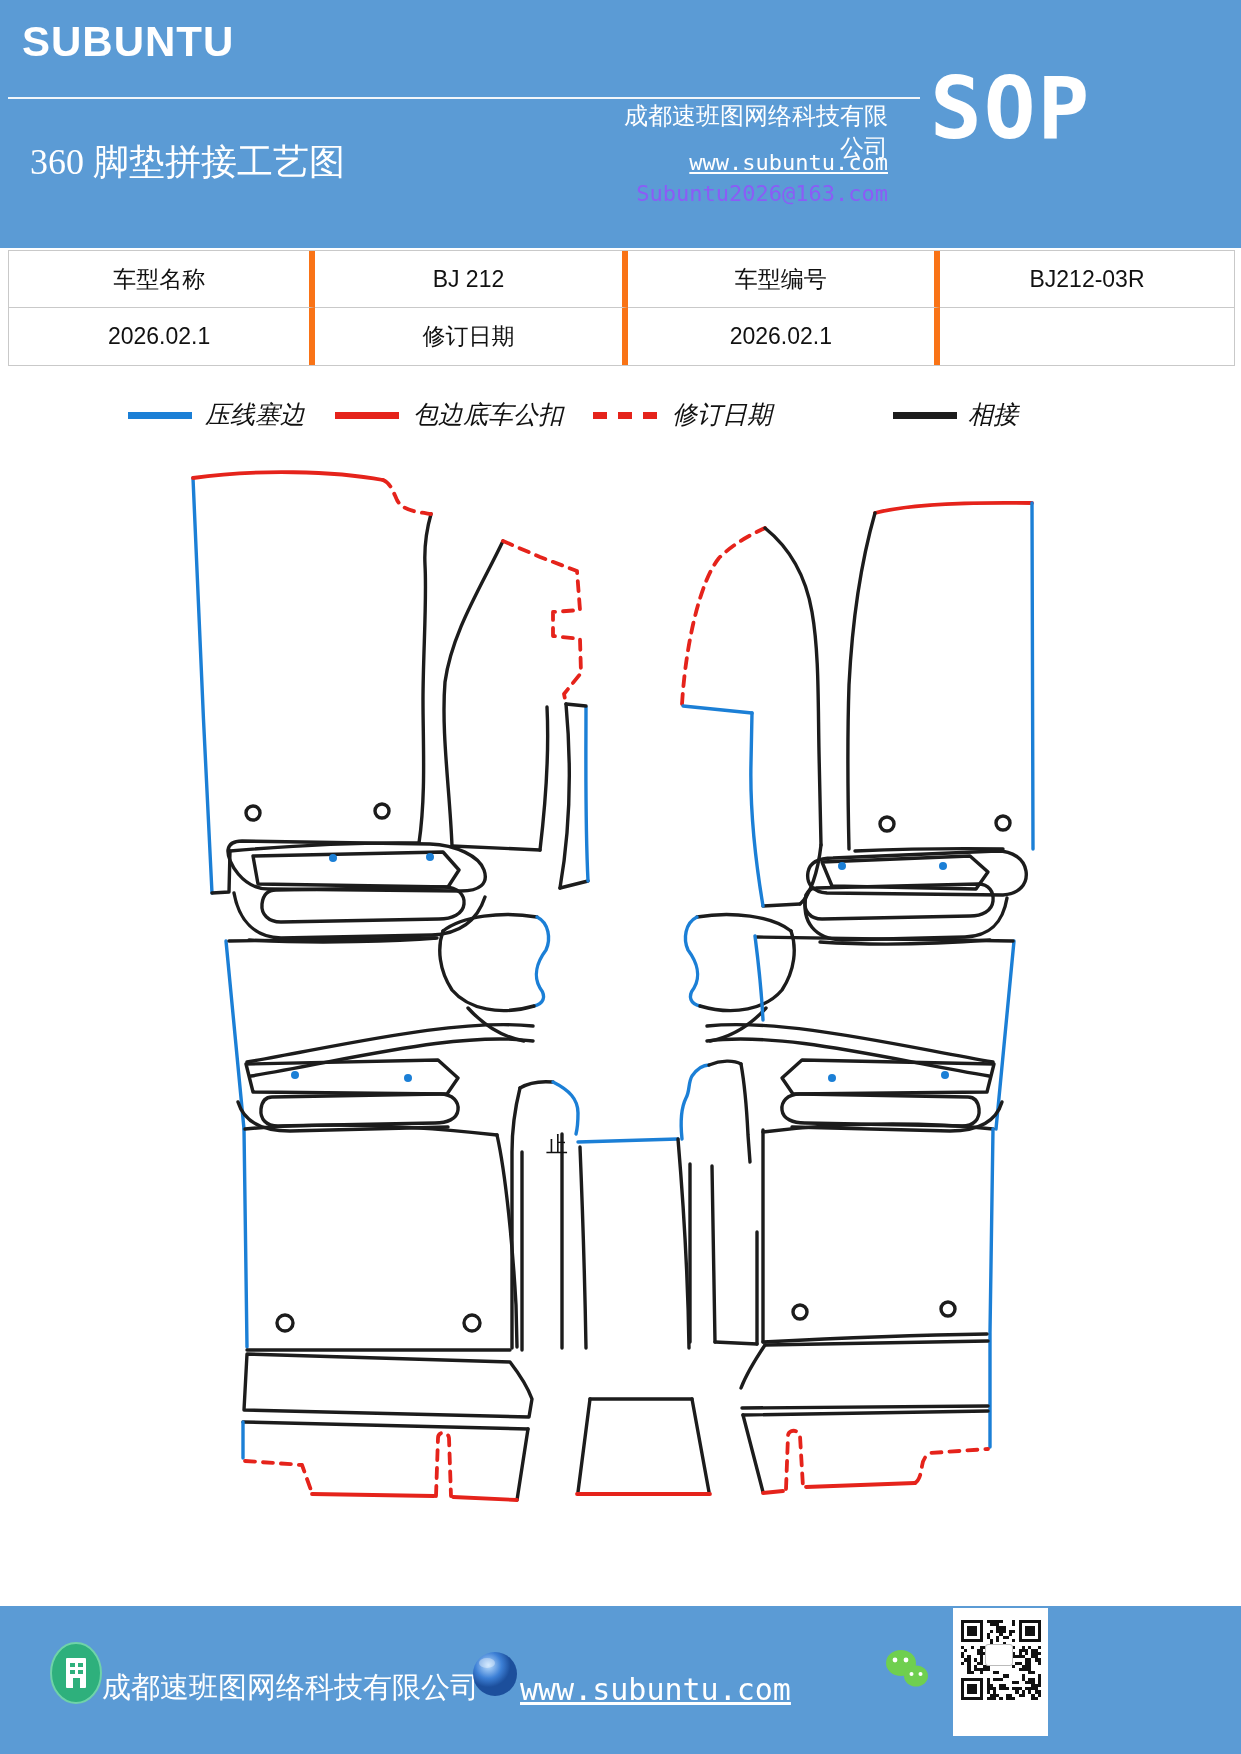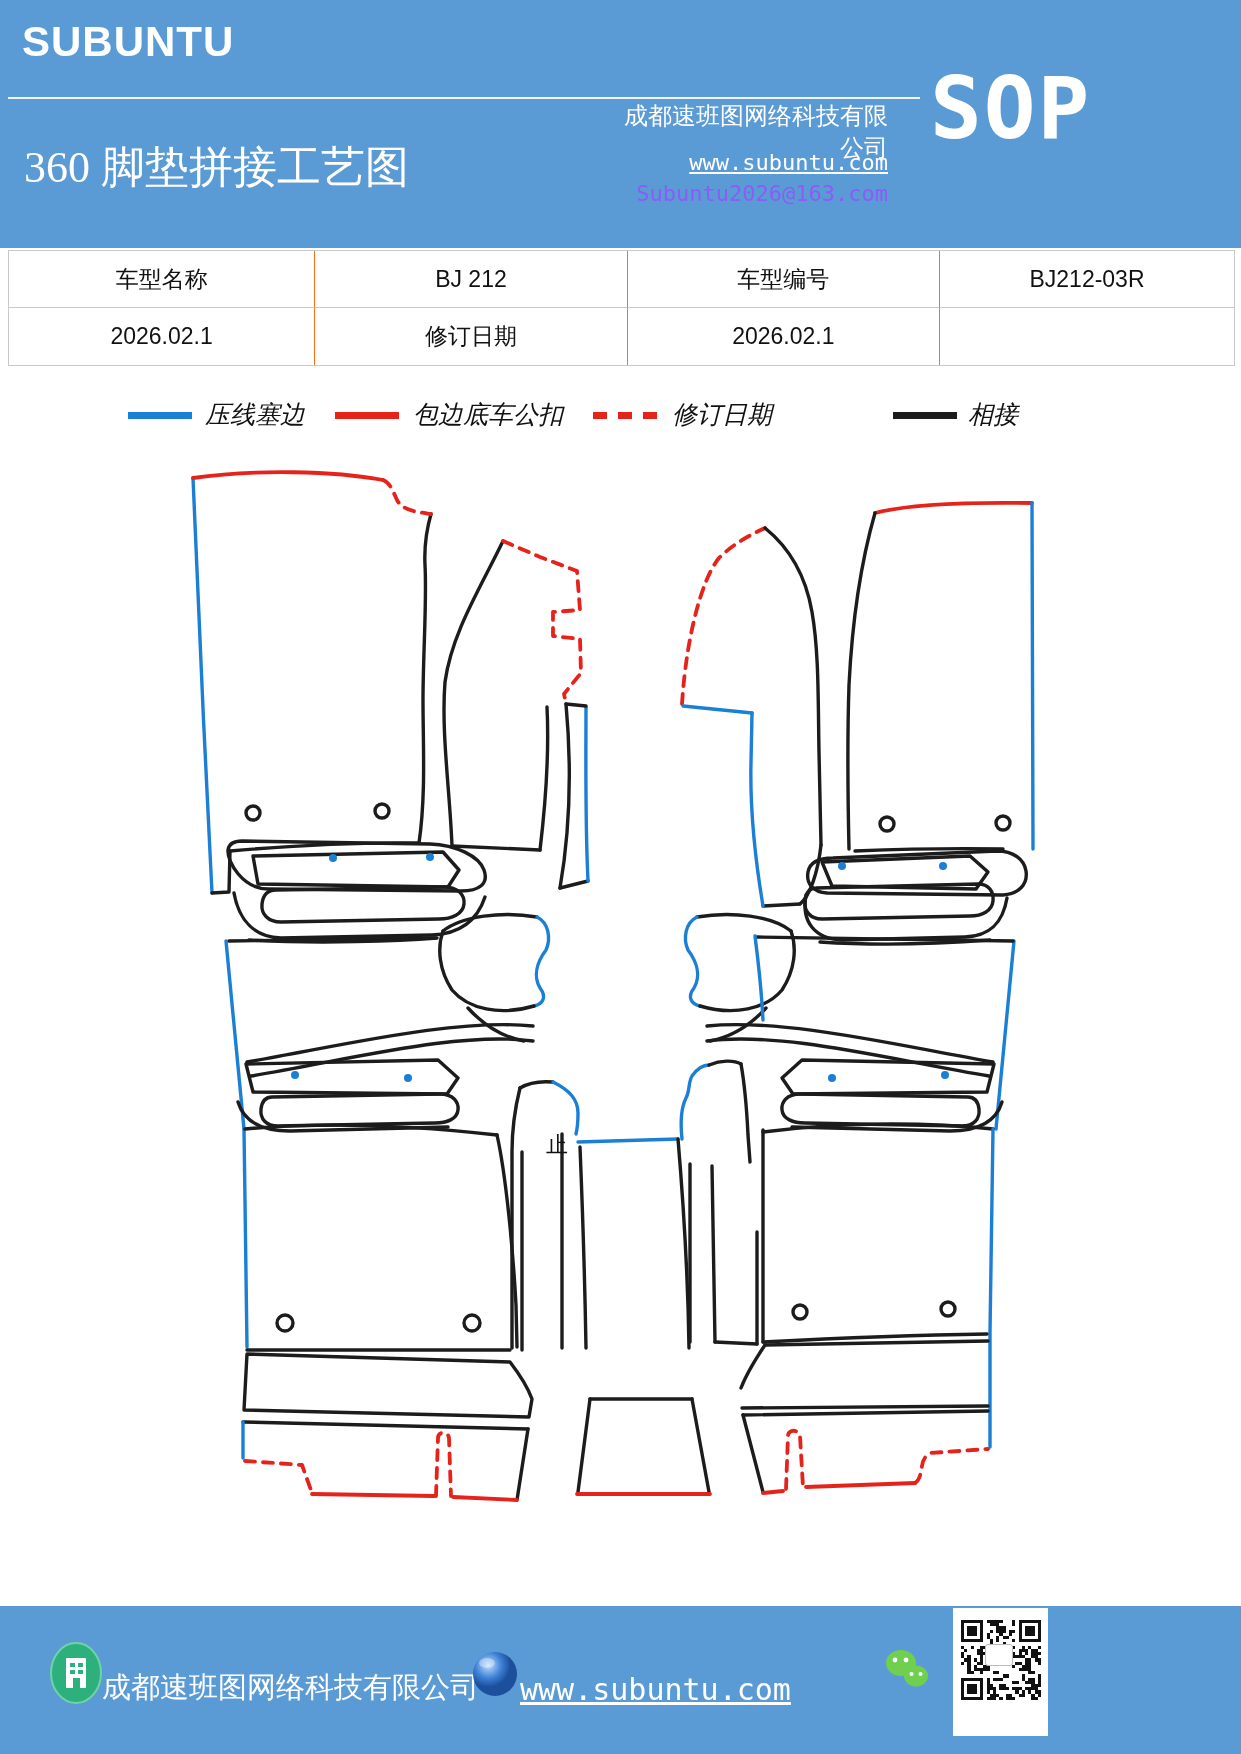--- a/index.html
+++ b/index.html
@@ -4,35 +4,35 @@
 <style>
   html,body{margin:0;padding:0;}
   body{width:1241px;height:1754px;position:relative;background:#ffffff;
        font-family:"Liberation Sans","DejaVu Sans",sans-serif;overflow:hidden;}
   .abs{position:absolute;}
   
   .header{left:0;top:0;width:1241px;height:248px;background:#5b9bd5;}
   .logo{left:22px;top:18px;color:#fff;font-size:42px;font-weight:900;
         letter-spacing:1px;font-family:"Liberation Sans",sans-serif;}
   .header-rule{left:8px;top:97px;width:912px;height:2px;background:#f2f6fa;}
-  .doc-title{left:24px;top:138px;color:#fff;font-size:44px;
+  .doc-title{left:30px;top:138px;color:#fff;font-size:36px;
              font-family:"Liberation Serif","DejaVu Serif",serif;}
   .hdr-company{left:608px;top:100px;width:280px;text-align:right;color:#fff;font-size:24px;
                font-family:"Liberation Serif","DejaVu Serif",serif;}
   .hdr-www{left:608px;top:150px;width:280px;text-align:right;color:#fff;font-size:22px;
            font-family:"DejaVu Sans Mono",monospace;text-decoration:underline;}
   .hdr-mail{left:588px;top:181px;width:300px;text-align:right;color:#8b5cf6;font-size:22px;
             font-family:"DejaVu Sans Mono",monospace;}
   .sop{left:930px;top:58px;width:300px;color:#fff;font-size:86px;font-weight:bold;
        font-family:"DejaVu Sans Mono",monospace;letter-spacing:2px;}
   
   .info-table{left:8px;top:250px;width:1225px;height:114px;display:grid;
               grid-template-columns:25% 25.5% 25.5% 24%;grid-template-rows:57px 57px;
               border:1px solid #c9c9c9;background:#fff;}
-  .cell{border-right:1px solid #f97316;border-bottom:1px solid #c9c9c9;
+  .cell{border-right:6px solid #f97316;border-bottom:1px solid #c9c9c9;
         display:flex;align-items:center;justify-content:center;font-size:23px;color:#111;}
   .cell:nth-child(4n){border-right:none;text-align:center;}
   .cell:nth-child(n+5){border-bottom:none;}
   .cell.cjk{font-family:"Liberation Serif","DejaVu Serif",serif;}
   
   .legend{left:0;top:398px;width:1241px;height:40px;}
   .legend .sw{position:absolute;top:14px;width:64px;height:7px;}
   .legend .lb{position:absolute;top:0;font-size:25px;color:#111;
               font-family:"Liberation Serif","DejaVu Serif",serif;font-style:italic;}
   

